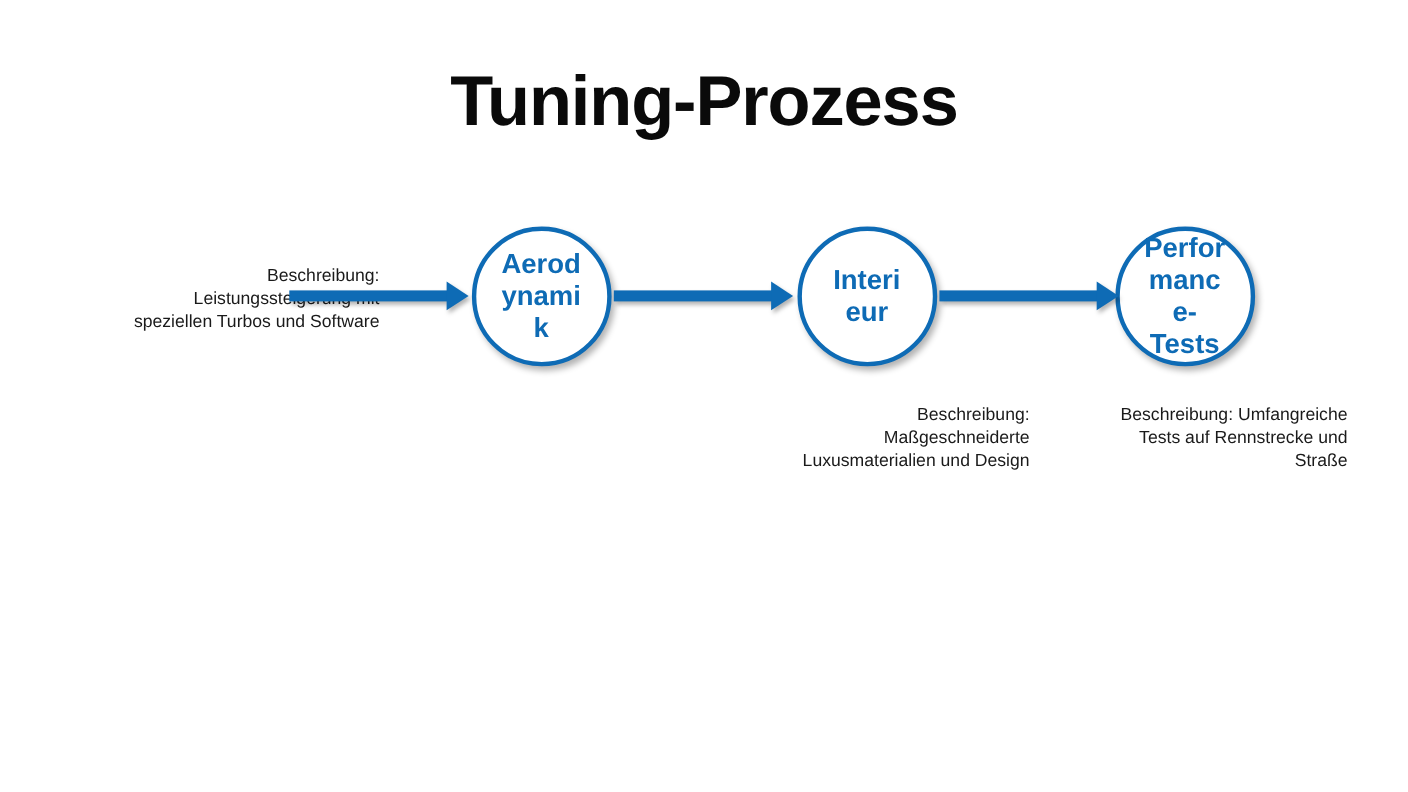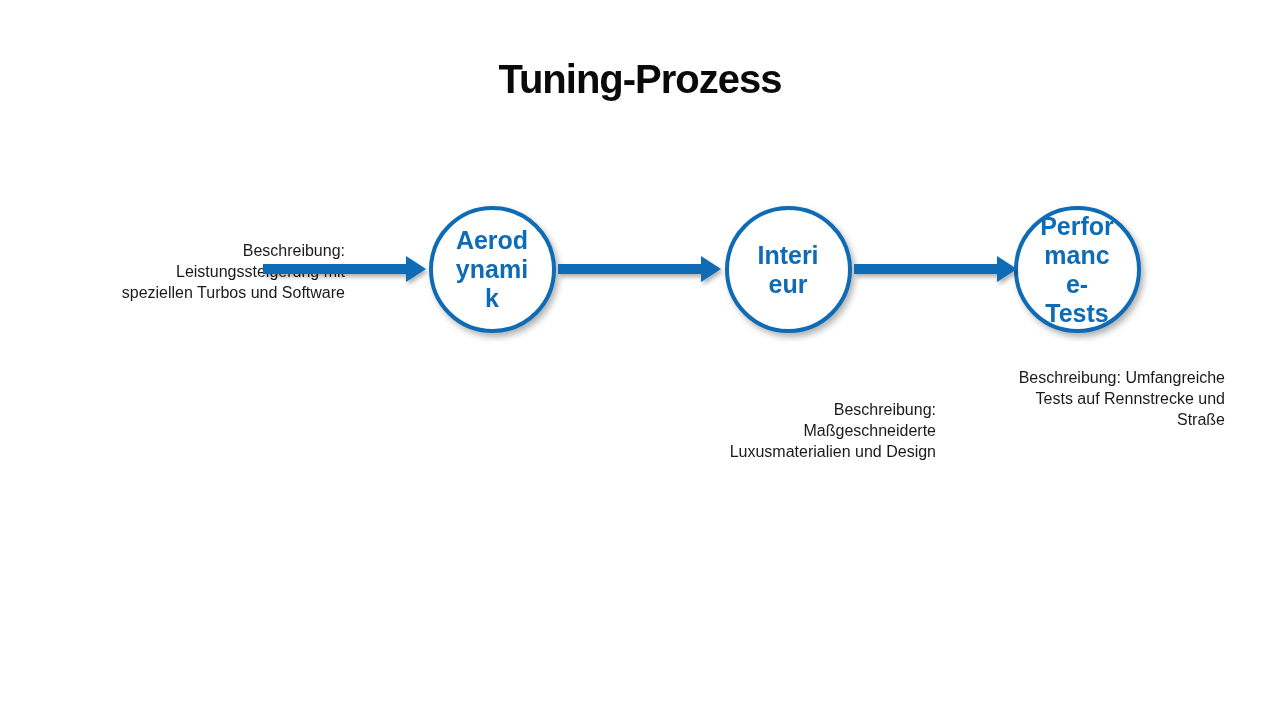--- a/index.html
+++ b/index.html
@@ -14,37 +14,37 @@
     background: var(--color-background, #ffffff);
     font-family: "Liberation Sans", sans-serif;
     overflow: hidden;
   }
   .slide-title {
     position: absolute;
     top: 56px;
     left: 0;
     width: 100%;
     text-align: center;
-    font-size: 40px;
+    font-size: 64px;
     line-height: 1.15;
     font-weight: 800;
     letter-spacing: -1px;
     color: var(--color-title, #0a0a0a);
   }
   .step {
     position: absolute;
     top: 206px;
     width: 296px;
     display: flex;
     flex-direction: column;
     align-items: center;
   }
   .step-0 { left: 49px; }
   .step-1 { left: 344px; }
-  .step-2 { left: 640px; gap: 32px; }
+  .step-2 { left: 640px; }
   .step-3 { left: 929px; }
   .step-circle {
     width: 119px;
     height: 119px;
     border-radius: 50%;
     border: 4px solid var(--color-accent, #0E6BB5);
     background: #ffffff;
     box-shadow: 3px 4px 6px rgba(0,0,0,0.30);
     display: flex;
     align-items: center;

